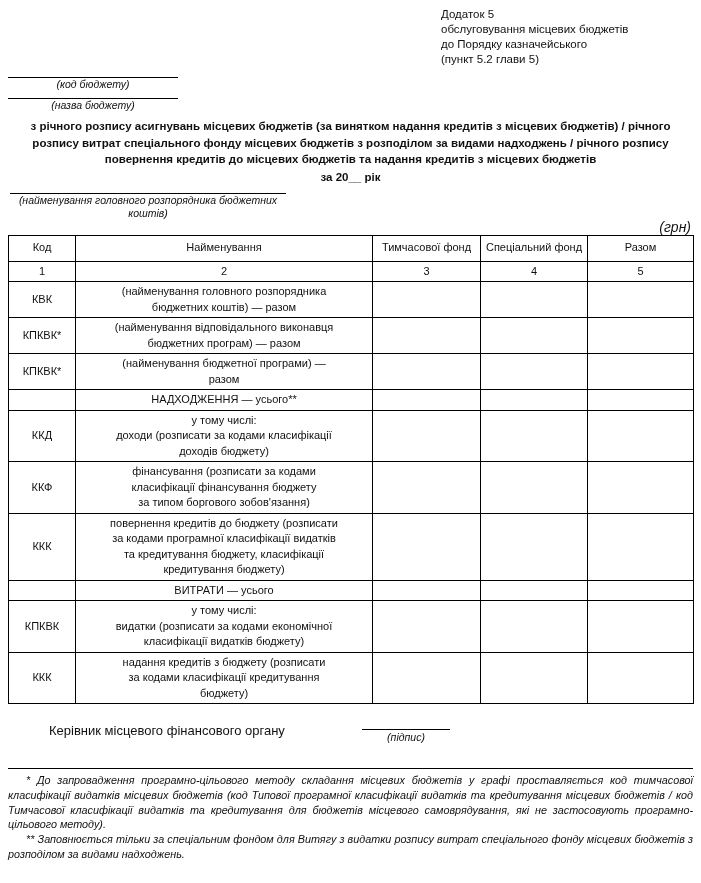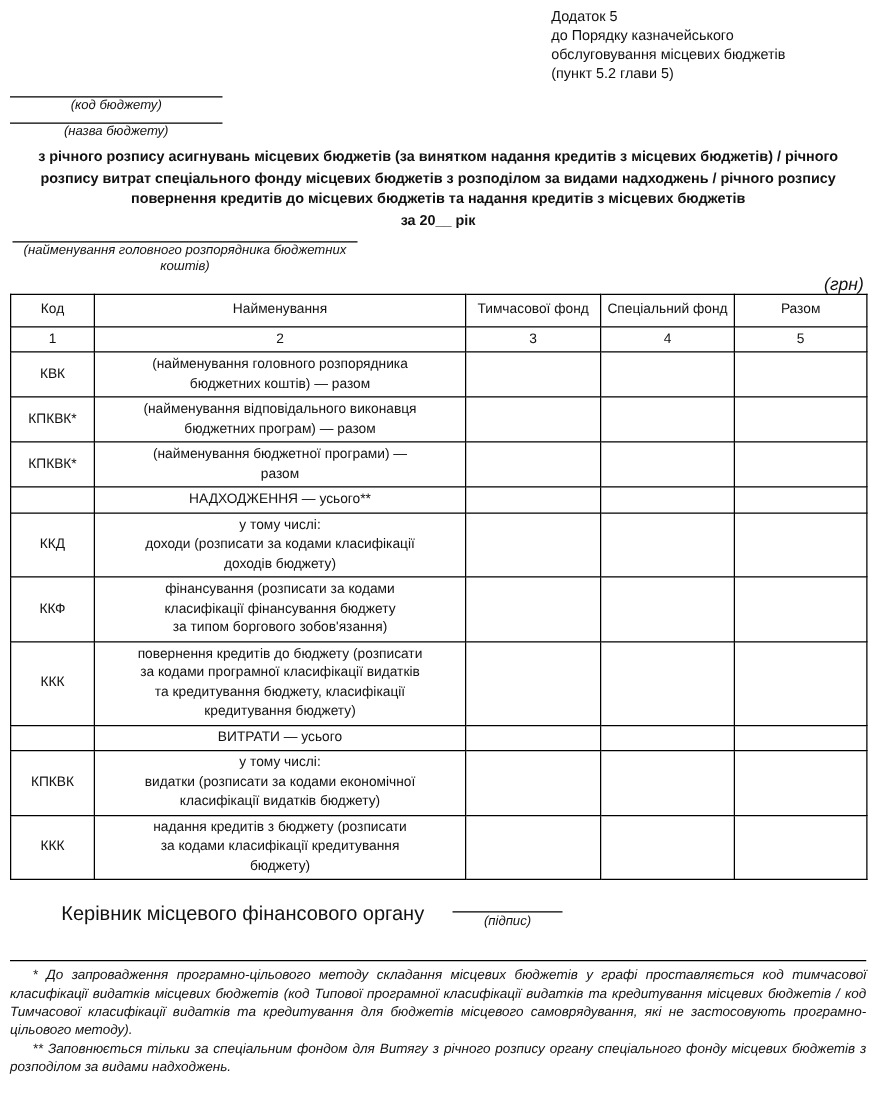--- a/index.html
+++ b/index.html
@@ -47,21 +47,21 @@
   col.c-code { width: 67px; }
   col.c-name { width: 297px; }
   col.c-gen  { width: 108px; }
   col.c-spec { width: 107px; }
   col.c-tot  { width: 106px; }
   tr.hdr th { height: 21px; }
   tr.nums td { height: 13px; }
 
   
   .sig-row { display: flex; margin-top: 17px; align-items: flex-start; }
-  .sig-role { font-size: 16px; width: 305px; padding-top: 2px; padding-left: 41px; }
+  .sig-role { font-size: 13px; width: 305px; padding-top: 2px; padding-left: 41px; }
   .sig-group { text-align: center; }
   .sig-group .sig-line { border-bottom: 1.2px solid #000; height: 8px; }
   .sig-group .sig-label { font-size: 10.5px; font-style: italic; line-height: 14px; }
   .sig-group.g1 { width: 88px; margin-left: 8px; }
   .sig-group.g2 { width: 183px; margin-left: 25px; }
 
   
   .foot-sep { border-top: 1.5px solid #000; margin-top: 24px; }
   .footnotes { margin-top: 4px; }
   .footnotes p {
@@ -73,22 +73,22 @@
     text-indent: 18px;
   }
 </style>
 </head>
 <body>
 
 <div class="page">
 
   <div class="appendix-header">
     <div>Додаток 5</div>
+    <div>обслуговування місцевих бюджетів</div>
     <div>до Порядку казначейського</div>
-    <div>обслуговування місцевих бюджетів</div>
     <div>(пункт 5.2 глави 5)</div>
   </div>
 
   <div class="fields-block">
     <div class="write-field">
       <div class="write-line"></div>
       <div class="write-label">(код бюджету)</div>
     </div>
     <div class="write-field">
       <div class="write-line"></div>
@@ -220,16 +220,16 @@
     <div class="sig-role">Керівник місцевого фінансового органу</div>
     <div class="sig-group g1">
       <div class="sig-line"></div>
       <div class="sig-label">(підпис)</div>
     </div>
   </div>
 
   <div class="foot-sep"></div>
   <div class="footnotes">
     <p>* До запровадження програмно-цільового методу складання місцевих бюджетів у графі проставляється код тимчасової класифікації видатків місцевих бюджетів (код Типової програмної класифікації видатків та кредитування місцевих бюджетів / код Тимчасової класифікації видатків та кредитування для бюджетів місцевого самоврядування, які не застосовують програмно-цільового методу).</p>
-    <p>** Заповнюється тільки за спеціальним фондом для Витягу з річного розпису органу спеціального фонду місцевих бюджетів з розподілом за видами надходжень.</p>
+    <p>** Заповнюється тільки за спеціальним фондом для Витягу з видатки розпису витрат спеціального фонду місцевих бюджетів з розподілом за видами надходжень.</p>
   </div>
 
 </div>
 
 </body></html>

